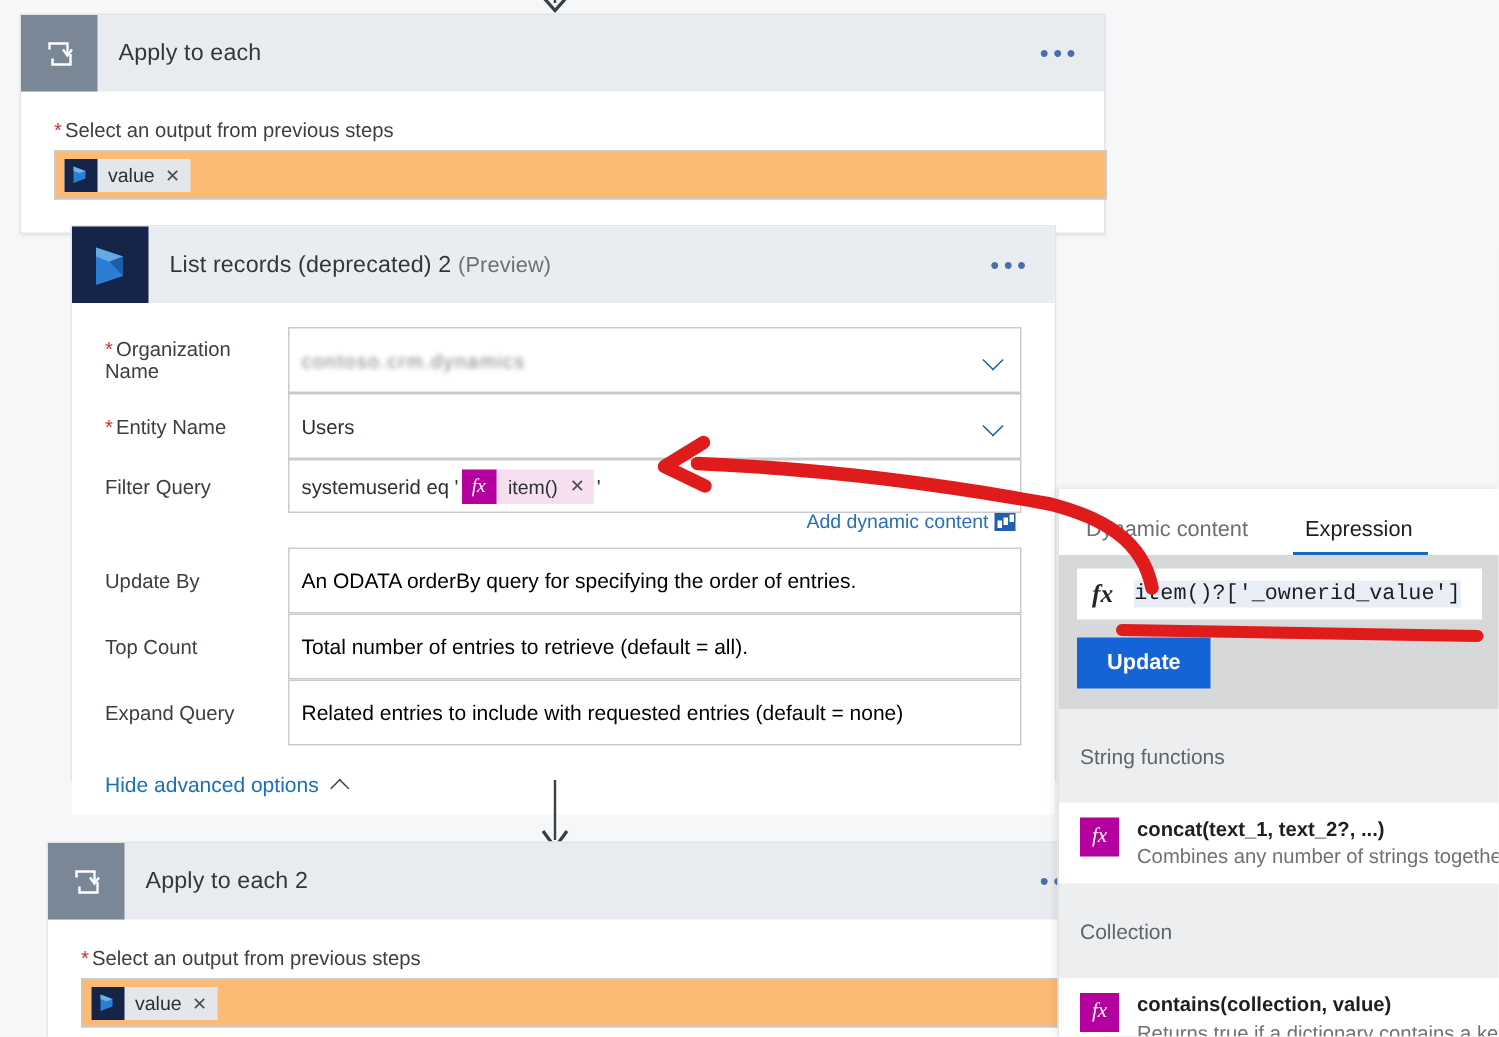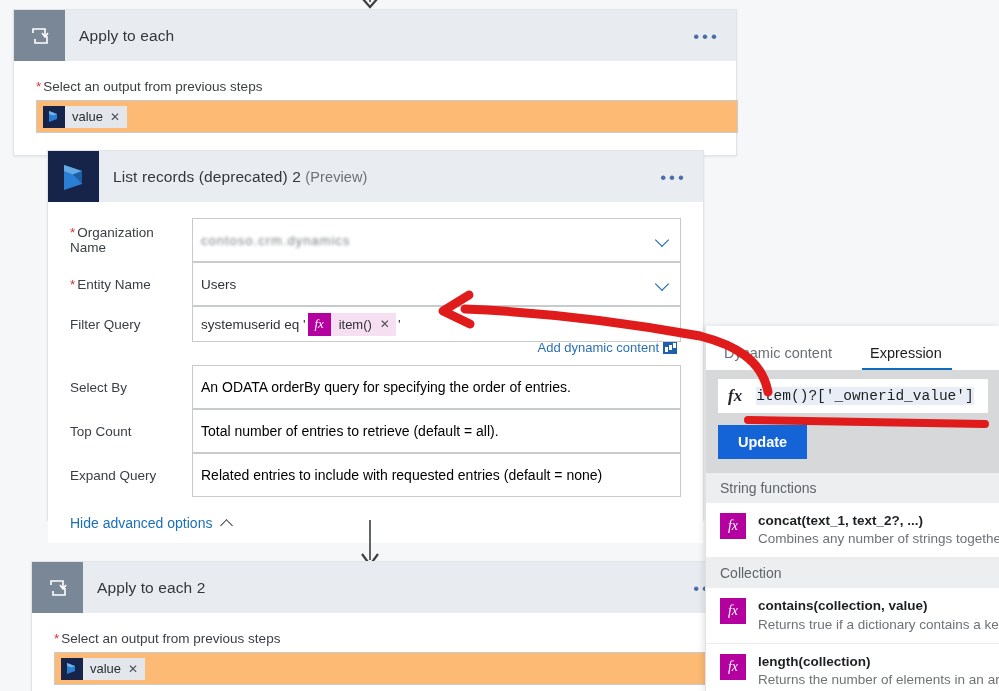--- a/index.html
+++ b/index.html
@@ -163,21 +163,21 @@
     font-family:"Liberation Mono",monospace;font-size:14.5px;color:#1c1f22;
     background:#e9edf5;padding:1px 0;
   }
   .update-btn{
     margin-top:12px;background:#1464d8;color:#fff;border:none;
     font-size:14.5px;font-weight:bold;padding:9px 20px;cursor:pointer;
     font-family:"Liberation Sans",sans-serif;
   }
   .sect-head{
     background:#eceeef;color:#60656a;font-size:14px;
-    padding:7px 14px;
+    padding:23px 14px;
   }
   .fn-item{
     display:flex;padding:9px 14px 9px 14px;border-bottom:1px solid #ededed;
     cursor:pointer;align-items:flex-start;
   }
   .fn-badge{
     width:26px;height:26px;flex:0 0 26px;background:#b4009e;color:#fff;
     display:flex;align-items:center;justify-content:center;
     font-family:"Liberation Serif",serif;font-style:italic;font-size:14px;
     margin-right:12px;margin-top:1px;
@@ -286,21 +286,21 @@
       </div>
 
       
       <div class="adc-row">
         <span class="adc-link">Add dynamic content</span>
         <span class="adc-glyph"></span>
       </div>
 
       
       <div class="frow">
-        <div class="flabel"><span>Select By</span></div>
+        <div class="flabel"><span>Update By</span></div>
         <div class="fctrl">
           <span class="ph">An ODATA orderBy query for specifying the order of entries.</span>
         </div>
       </div>
 
       
       <div class="frow">
         <div class="flabel"><span>Top Count</span></div>
         <div class="fctrl">
           <span class="ph">Total number of entries to retrieve (default = all).</span>

